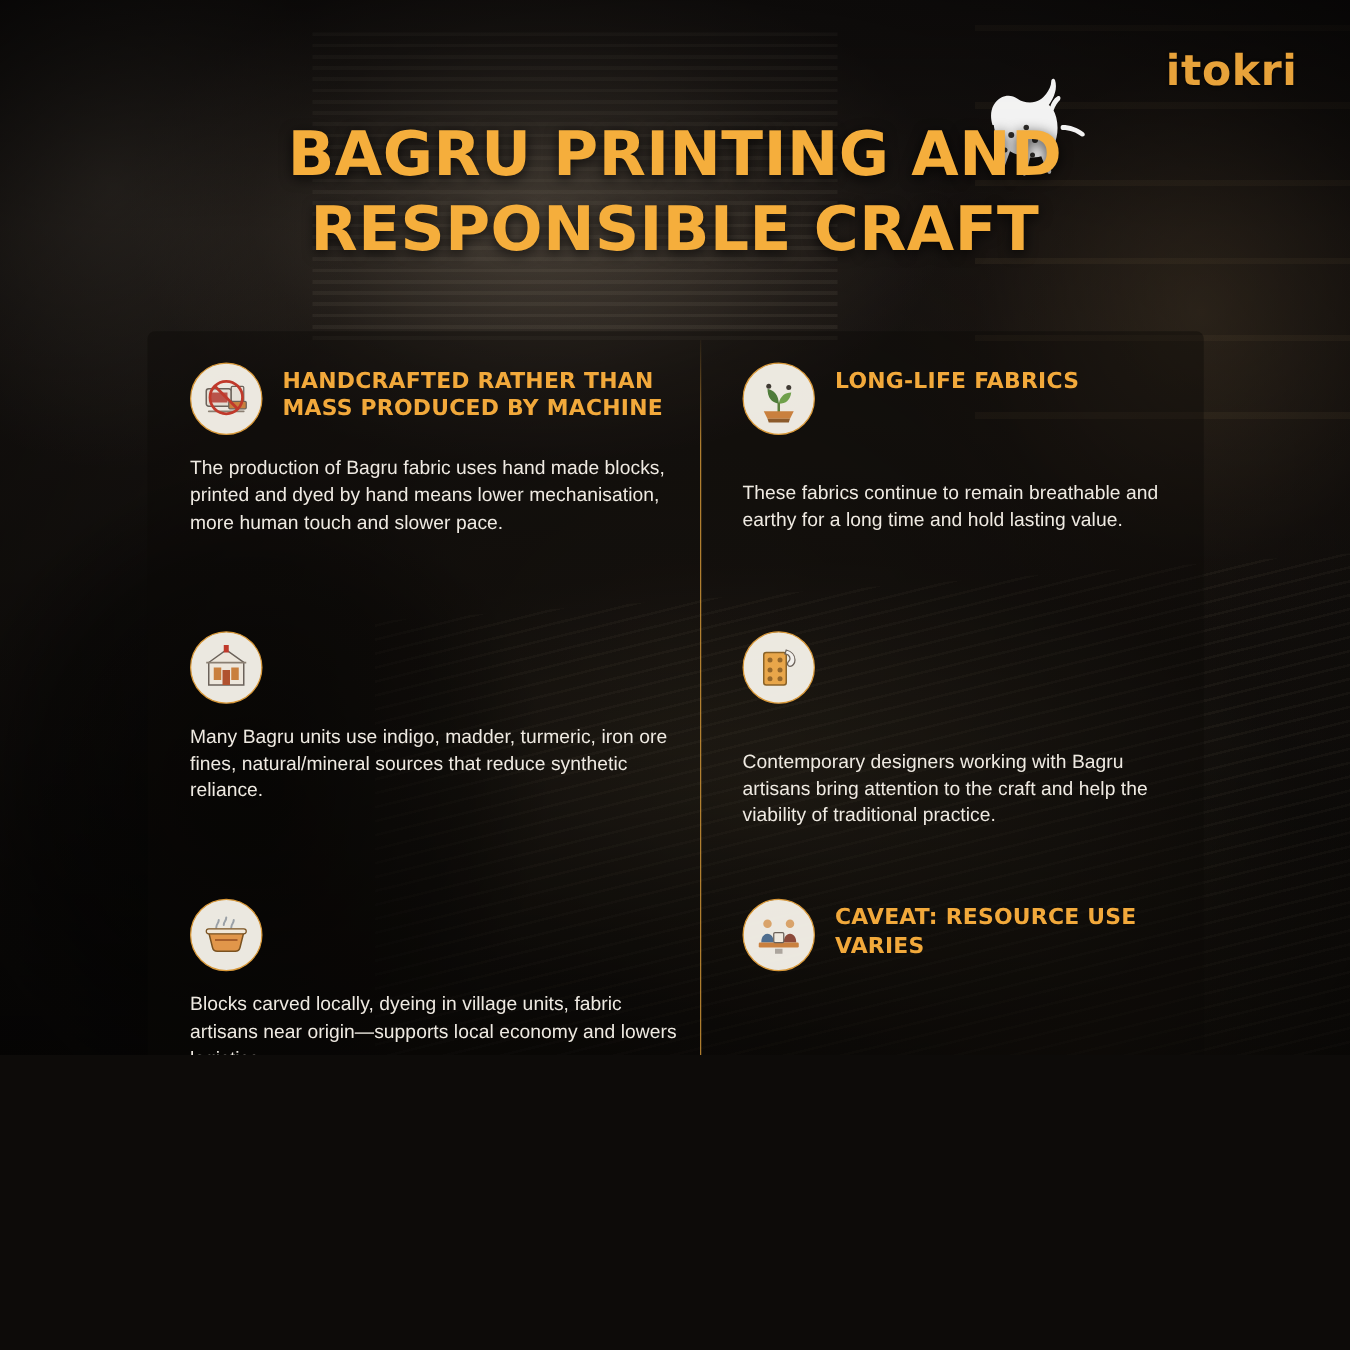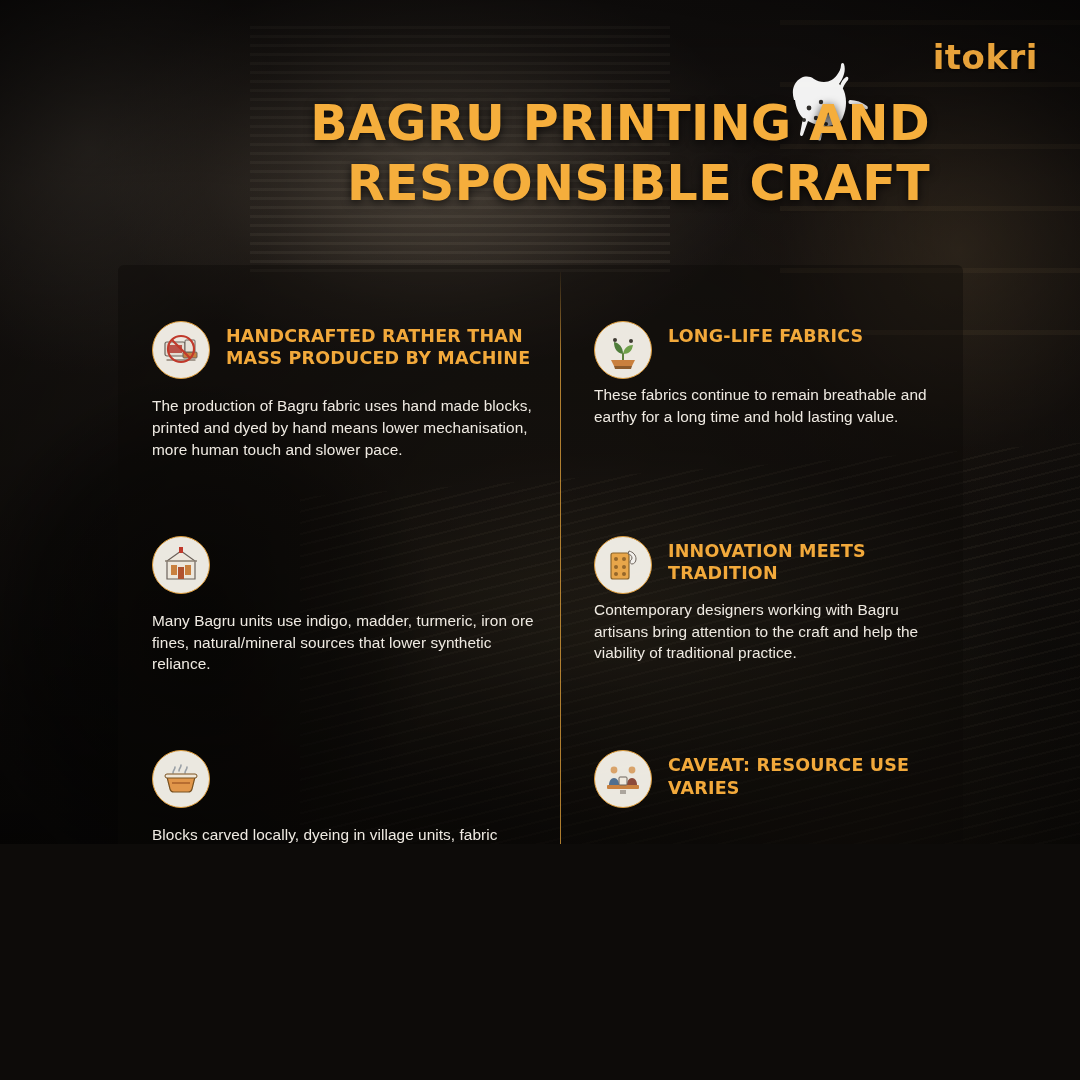--- a/index.html
+++ b/index.html
@@ -105,21 +105,21 @@
     position: absolute;
     left: 766px; top: 56px;
     width: 110px; height: 96px;
     opacity: 0.95;
   }
 
   
   .title {
     position: absolute;
     left: 0; right: 0; top: 94px;
-    text-align: right;
+    text-align: center;
     color: #F5AE3C;
     font-family: "DejaVu Sans", sans-serif;
     font-weight: 700;
     font-size: 49px;
     letter-spacing: 0.4px;
     line-height: 1.22;
     text-shadow: 0 2px 10px rgba(0,0,0,0.75);
     padding: 0 150px;
   }
 
@@ -133,21 +133,21 @@
   }
   .divider {
     position: absolute;
     left: 560px; top: 272px;
     width: 1px; height: 700px;
     background: linear-gradient(180deg, rgba(229,164,60,0.05) 0%, rgba(229,164,60,0.75) 12%, rgba(229,164,60,0.75) 88%, rgba(229,164,60,0.05) 100%);
   }
 
   .grid {
     position: absolute;
-    left: 118px; top: 281px;
+    left: 118px; top: 250px;
     width: 845px; height: 712px;
     display: grid;
     grid-template-columns: 442px 403px;
     grid-template-rows: 1fr 1fr 1fr;
     padding: 38px 0 30px 0;
   }
 
   .cell { position: relative; padding: 0 18px 0 34px; }
   .cell.right { padding-right: 22px; }
 
@@ -175,21 +175,21 @@
     padding-top: 6px;
     text-transform: uppercase;
   }
   .cell-body {
     margin-top: 16px;
     color: #EFEAE2;
     font-size: 15.4px;
     line-height: 1.42;
     letter-spacing: 0.05px;
   }
-  .cell.right .cell-body { margin-top: 5px; }
+  .cell.right .cell-body { margin-top: 36px; }
 </style>
 </head>
 <body>
 
 <div class="poster">
 
   <div class="bg"></div>
   <div class="bg-blinds"></div>
   <div class="bg-shelves"></div>
   <div class="bg-stripes"></div>
@@ -263,40 +263,39 @@
           <svg width="44" height="44" viewBox="0 0 44 44">
             <path d="M8 18 22 8l14 10v18H8z" fill="#EDE7DC" stroke="#6b625a" stroke-width="1.2"></path>
             <rect x="12" y="22" width="6" height="10" fill="#C9803E"></rect>
             <rect x="26" y="22" width="6" height="10" fill="#C9803E"></rect>
             <rect x="19" y="24" width="6" height="12" fill="#B0522F"></rect>
             <path d="M6 18h32" stroke="#8a7f72" stroke-width="1.4"></path>
             <rect x="20" y="4" width="4" height="6" fill="#C0392B"></rect>
           </svg>
         </span>
       </div>
-      <p class="cell-body">Many Bagru units use indigo, madder, turmeric, iron ore fines, natural/mineral sources that lower synthetic reliance.</p>
+      <p class="cell-body">Many Bagru units use indigo, madder, turmeric, iron ore fines, natural/mineral sources that reduce synthetic reliance.</p>
     </div>
 
     <div class="cell right">
       <div class="cell-head">
         <span class="icon-badge">
           <svg width="44" height="44" viewBox="0 0 44 44">
             <rect x="10" y="10" width="18" height="26" rx="2" fill="#E8A64A" stroke="#8a6328" stroke-width="1.2"></rect>
             <g fill="#7a5220" opacity="0.75">
               <circle cx="15" cy="16" r="2"></circle>
                 <circle cx="23" cy="16" r="2"></circle>
               <circle cx="15" cy="24" r="2"></circle>
                 <circle cx="23" cy="24" r="2"></circle>
               <circle cx="15" cy="31" r="2"></circle>
                 <circle cx="23" cy="31" r="2"></circle>
             </g>
             <path d="M28 8c4 1 7 4 7 8 0 3-2 5-4 5-1 0-2-1-2-2 0-2 2-2 2-4 0-2-2-4-4-4z" fill="#F2F0EC" stroke="#6b625a" stroke-width="1"></path>
           </svg>
         </span>
-        <div class="cell-title">INNOVATION MEETS TRADITION</div>
       </div>
       <p class="cell-body">Contemporary designers working with Bagru artisans bring attention to the craft and help the viability of traditional practice.</p>
     </div>
 
     <div class="cell left">
       <div class="cell-head">
         <span class="icon-badge">
           <svg width="44" height="44" viewBox="0 0 44 44">
             <path d="M16 10c0 3-2 3-2 6" stroke="#9aa0a6" stroke-width="1.6" fill="none" stroke-linecap="round"></path>
             <path d="M22 8c0 3-2 3-2 6" stroke="#9aa0a6" stroke-width="1.6" fill="none" stroke-linecap="round"></path>

